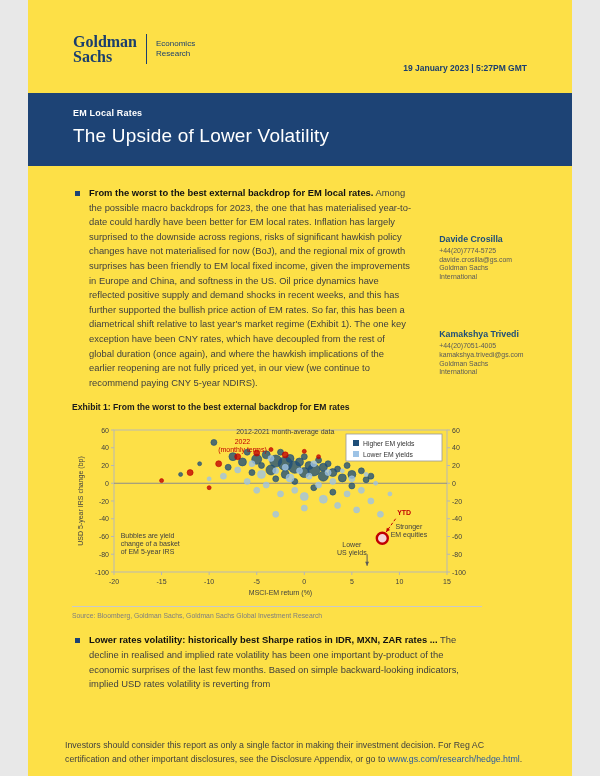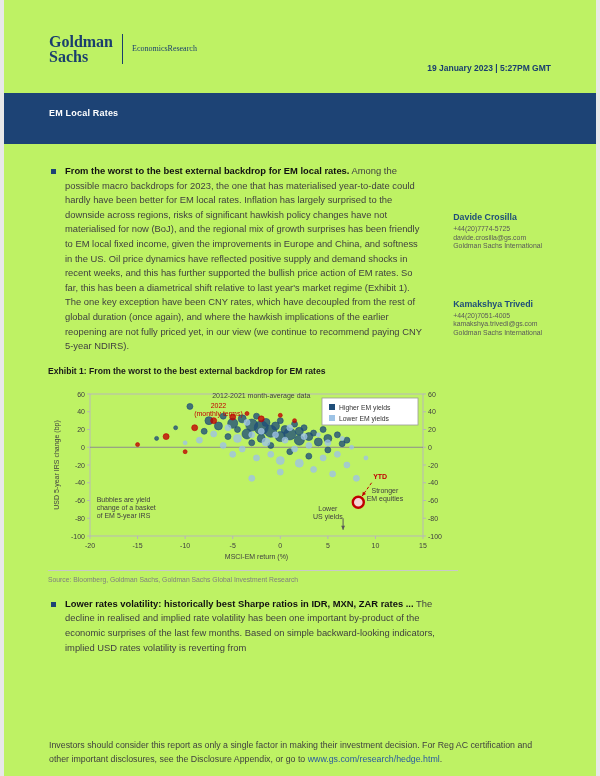--- a/index.html
+++ b/index.html
@@ -1,25 +1,25 @@
 <!DOCTYPE html>
 <html><head>
 <meta charset="utf-8">
 <style>
   html,body{margin:0;padding:0;background:#e8e8e8;}
-  .page{width:592px;height:776px;margin:0 auto;background:#bef264;position:relative;
+  .page{width:544px;height:776px;margin:0 auto;background:#fde047;position:relative;
         font-family:"Liberation Sans",sans-serif;overflow:hidden;}
 
   
   header{display:flex;justify-content:space-between;align-items:center;padding:24px 45px 20px;}
   .brand{display:flex;align-items:center;}
   .logo{font-family:"Liberation Serif",serif;font-weight:bold;color:#1a3e6e;
         font-size:16px;line-height:15px;display:flex;flex-direction:column;}
   .brand-divider{width:1px;height:30px;background:#1a3e6e;margin:0 9px;}
-  .dept{color:#1a3e6e;font-size:8px;line-height:10px;display:flex;flex-direction:row;font-family:Liberation Serif, serif;}
+  .dept{color:#1a3e6e;font-size:8px;line-height:10px;display:flex;flex-direction:column;}
   .datetime{color:#1a3e6e;font-size:8.5px;font-weight:bold;margin-top:39px;}
 
   
   .banner{background:#1d4375;color:#ffffff;padding:15px 45px 19px;}
   .eyebrow{font-size:9px;font-weight:bold;margin-bottom:7px;letter-spacing:.2px;}
   .title{font-size:19px;font-weight:normal;margin:0;letter-spacing:.2px;}
 
   
   main{padding:20px 44px 0;}
   .row{display:flex;}
@@ -37,21 +37,21 @@
   .exhibit{margin-top:12px;}
   .exhibit-title{font-size:8.6px;font-weight:bold;color:#1a1a1a;margin-bottom:8px;}
   #chart-svg{display:block;}
   #chart-svg text{font-family:"Liberation Sans",sans-serif;}
   .rule{height:1px;background:#c9c9c9;margin-top:4px;width:410px;}
   .source{font-size:6.8px;color:#7f7f7f;margin-top:5px;}
 
   .para2-wrap{margin-top:14px;width:410px;}
 
   
-  footer{position:absolute;left:45px;right:45px;bottom:10px;
+  footer{position:absolute;left:37px;right:45px;bottom:10px;
          font-size:8.8px;line-height:13.5px;color:#3f3f3f;}
   footer a{color:#2a5aa0;text-decoration:none;}
 </style>
 </head>
 <body>
 
 <div class="page">
 
   <header>
     <div class="brand">
@@ -63,20 +63,21 @@
       <div class="dept">
         <span>Economics</span>
         <span>Research</span>
       </div>
     </div>
     <div class="datetime">19 January 2023 | 5:27PM GMT</div>
   </header>
 
   <div class="banner">
     <div class="eyebrow">EM Local Rates</div>
+    <h1 class="title">The Upside of Lower Volatility</h1>
   </div>
 
   <main>
     <section class="row">
       <div class="col-main">
         <div class="para">
           <span class="bullet"></span>
           <div class="para-text">
             <span class="lead">From the worst to the best external backdrop for EM local rates.</span><span> Among the possible macro backdrops for 2023, the one that has materialised year-to-date could hardly have been better for EM local rates. Inflation has largely surprised to the downside across regions, risks of significant hawkish policy changes have not materialised for now (BoJ), and the regional mix of growth surprises has been friendly to EM local fixed income, given the improvements in Europe and China, and softness in the US. Oil price dynamics have reflected positive supply and demand shocks in recent weeks, and this has further supported the bullish price action of EM rates. So far, this has been a diametrical shift relative to last year's market regime (Exhibit 1). The one key exception have been CNY rates, which have decoupled from the rest of global duration (once again), and where the hawkish implications of the earlier reopening are not fully priced yet, in our view (we continue to recommend paying CNY 5-year NDIRS).</span>
           </div>

